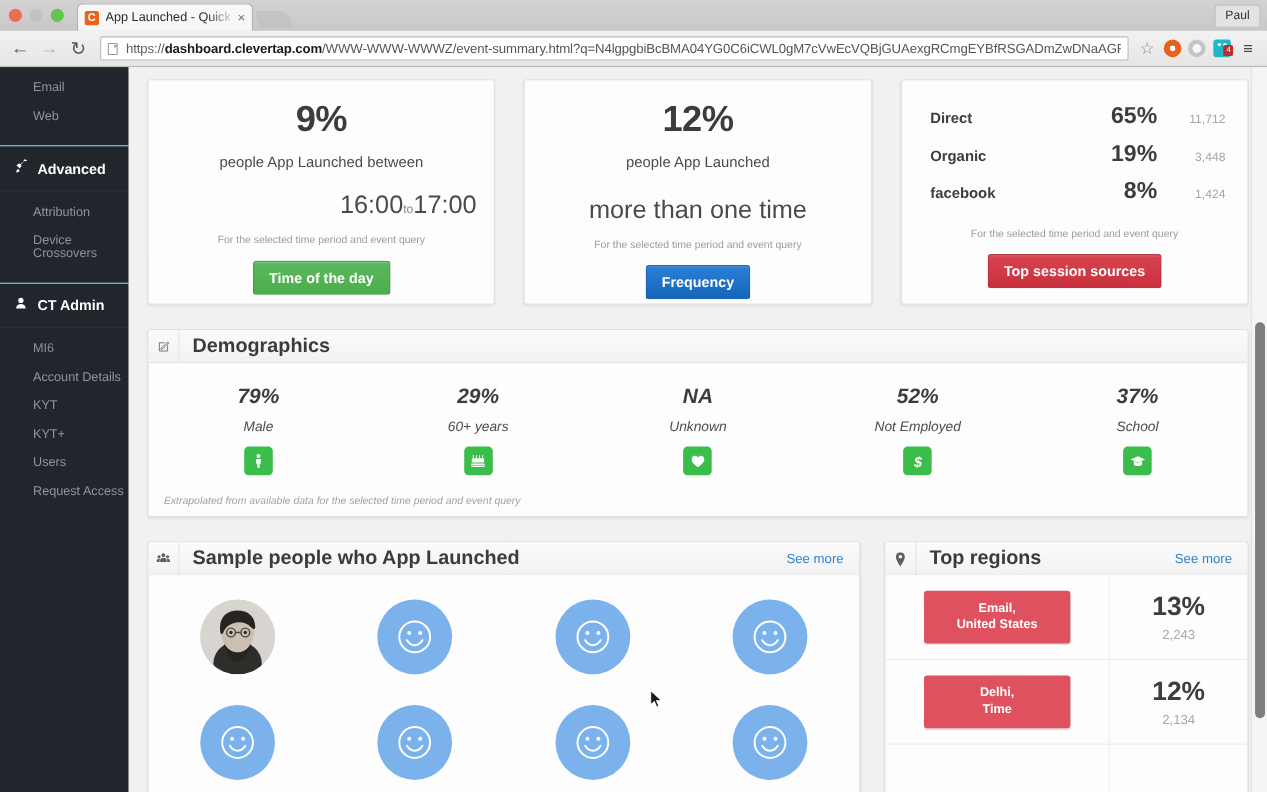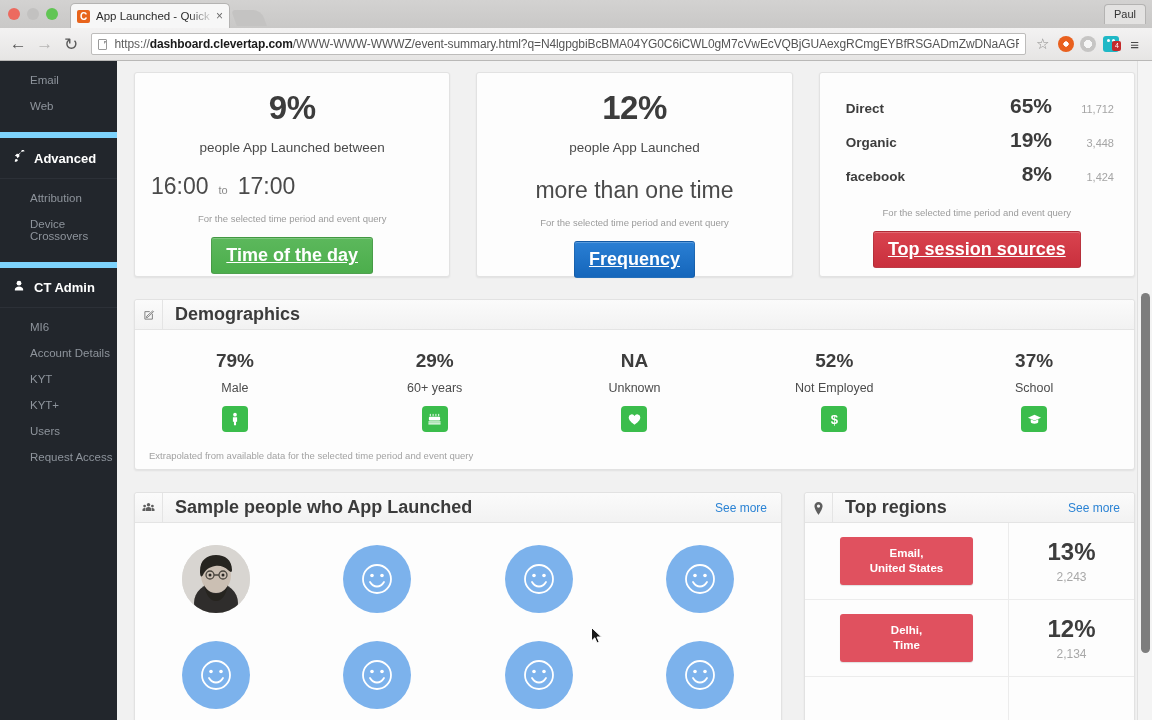--- a/index.html
+++ b/index.html
@@ -170,21 +170,21 @@
     font-size: 11.5px;
     color: #8e949c;
     padding: 7px 0 7px 30px;
   }
   .side-head {
     display: flex; align-items: center; gap: 8px;
     padding: 12px 0 12px 12px;
     color: #ffffff;
     font-size: 13px;
     font-weight: bold;
-    border-top: 6px solid #7dd3fc;
+    border-top: 1px solid #7dd3fc;
     border-bottom: 1px solid #2c3037;
     margin-top: 9px;
   }
   .side-head .ic { font-size: 12px; color: #fff; width: 14px; text-align:center; }
   .side-group { padding: 6px 0 4px 0; }
 
   
   #content {
     position: absolute;
     left: 117px; top: 0;
@@ -205,36 +205,35 @@
   .kpi-row { margin-top: 11px; }
   .kpi {
     flex: 1 1 0;
     height: 205px;
     padding: 16px 16px 0 16px;
     text-align: center;
     position: relative;
   }
   .kpi-pct { font-size: 33px; font-weight: bold; color: #3c3c3c; letter-spacing: -0.5px; }
   .kpi-sub { font-size: 13.5px; color: #4b4b4b; margin-top: 13px; }
-  .kpi-times { margin-top: 18px; display:flex; align-items: baseline; justify-content:flex-start; gap: 10px; }
+  .kpi-times { margin-top: 18px; display:flex; align-items: baseline; justify-content:flex-end; }
   .kpi-time { font-size: 23px; color: #4a4a4a; }
   .kpi-to { font-size: 11px; color: #8a8a8a; }
   .kpi-big { font-size: 23px; color: #4a4a4a; margin-top: 22px; }
   .kpi-note { font-size: 9.5px; color: #9b9b9b; margin-top: 13px; }
   .kpi-btn {
     display: inline-block;
     margin-top: 13px;
     padding: 7px 14px;
     border-radius: 3px;
     color: #fff;
-    font-size: 18px;
+    font-size: 13px;
     font-weight: bold;
     border: 1px solid rgba(0,0,0,0.12);
     box-shadow: inset 0 1px 0 rgba(255,255,255,0.22);
-    text-decoration: underline;
   }
   .btn-green { background: linear-gradient(#5cb85c, #4cae4c); }
   .btn-blue { background: linear-gradient(#2a7fd4, #1566bb); }
   .btn-red  { background: linear-gradient(#d9434f, #c9303d); }
 
   
   .src-row {
     display: flex; align-items: baseline;
     padding: 5px 4px 5px 10px;
   }
@@ -251,21 +250,21 @@
     border-bottom: 1px solid #e4e4e4;
     border-top-left-radius: 3px; border-top-right-radius: 3px;
   }
   .panel-icon {
     width: 28px; text-align:center; font-size: 12px; color: #787878;
     border-right: 1px solid #e4e4e4; line-height: 30px; height: 30px;
   }
   .panel-title { font-size: 18px; font-weight: bold; color: #3b3b3b; padding-left: 12px; flex: 1 1 auto; }
   .panel-link { font-size: 12px; color: #2b83d4; padding-right: 14px; }
 
-  .demo-body { padding: 20px 0 8px 0; }
+  .demo-body { padding: 20px 0 8px 0; font-style: italic; }
   .demo-grid { display: flex; }
   .demo-cell { flex: 1 1 0; text-align: center; }
   .demo-pct { font-size: 19px; font-weight: bold; color: #3d3d3d; }
   .demo-lbl { font-size: 12.5px; color: #4c4c4c; margin-top: 9px; }
   .demo-ico {
     width: 26px; height: 26px; margin: 11px auto 0 auto;
     background: #3bbd4c; border-radius: 4px;
     display: flex; align-items: center; justify-content: center;
   }
   .demo-ico svg { display: block; }

